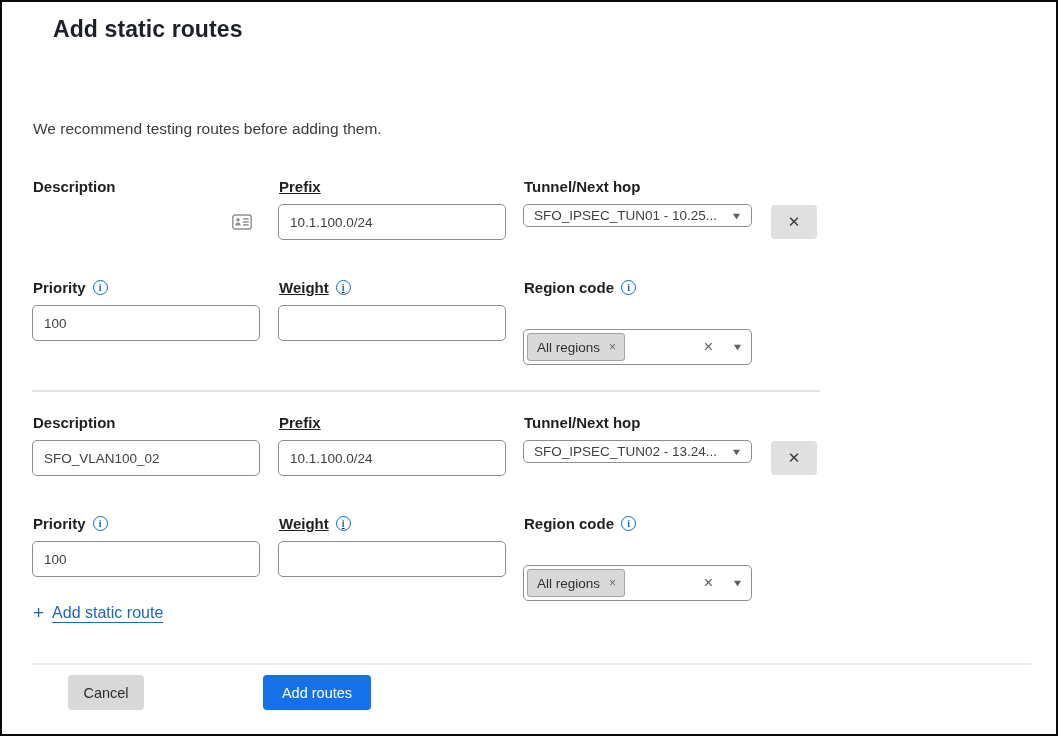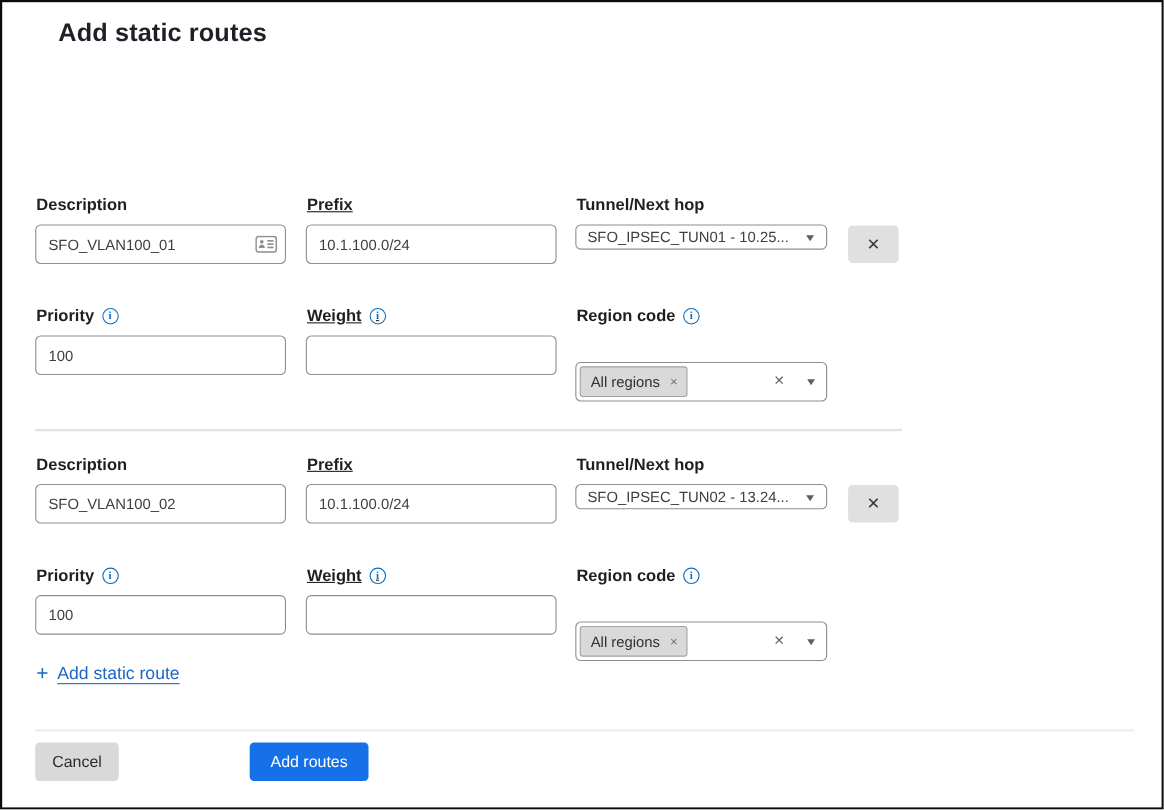--- a/index.html
+++ b/index.html
@@ -115,21 +115,21 @@
     color: #1a67c1; font-size: 16px; text-decoration: underline;
     text-underline-offset: 4px;
   }
 
   .footer-divider { left: 30px; top: 661px; width: 999px; height: 0; border-top: 2px solid #ececec; }
 
   .btn {
     height: 35px; border: none; border-radius: 4px;
     font-family: "Liberation Sans", sans-serif;
     font-size: 14.5px; cursor: pointer;
-    display: flex; align-items: center; justify-content: center;
+    display: flex; align-items: center; justify-content: center; margin-left: 36px;
   }
   .btn-grey { background: #d9d9d9; color: #2d2d2d; }
   .btn-primary { background: #1670e8; color: #ffffff; }
   .btn-cancel { left: 30px; top: 673px; width: 76px; }
   .btn-test { left: 117px; top: 673px; width: 99px; }
   .btn-add { left: 225px; top: 673px; width: 108px; }
 
   .info-icon {
     width: 15px; height: 15px; border-radius: 50%;
     border: 1.4px solid #0b6cbe; color: #0b6cbe;
@@ -138,33 +138,33 @@
     font-family: "Liberation Serif", serif;
     cursor: pointer; flex: none;
   }
 </style>
 </head>
 <body>
 
 <div class="frame">
 
   <div class="abs title">Add static routes</div>
+  <div class="abs para para2">We recommend testing routes before adding them.</div>
 
   <div class="abs route-group rg1">
     <div class="abs field-label lbl-row1 col1">
       <span>Description</span>
     </div>
     <div class="abs field-label lbl-row1 col2">
       <span>Prefix</span>
     </div>
     <div class="abs field-label lbl-row1 col3">
       <span>Tunnel/Next hop</span>
     </div>
 
-    <input class="abs text-input inp-row1 inp-col1" type="text" value="SFO_VLAN100_01" style="">
     <svg class="abs autofill-icon" style="top:36px" viewBox="0 0 20 16">
       <rect x="0.8" y="1" width="18.4" height="14" rx="2.2" fill="none" stroke="#8f8f8f" stroke-width="1.4"></rect>
       <circle cx="6" cy="5.8" r="1.7" fill="#8f8f8f"></circle>
       <path d="M3.3 11.5 Q3.3 8.6 6 8.6 Q8.7 8.6 8.7 11.5 Z" fill="#8f8f8f"></path>
       <rect x="11" y="4.2" width="5.6" height="1.5" fill="#8f8f8f"></rect>
       <rect x="11" y="7.2" width="5.6" height="1.5" fill="#8f8f8f"></rect>
       <rect x="11" y="10.2" width="5.6" height="1.5" fill="#8f8f8f"></rect>
     </svg>
 
     <input class="abs text-input no-icon inp-row1 inp-col2" type="text" value="10.1.100.0/24" style="">

